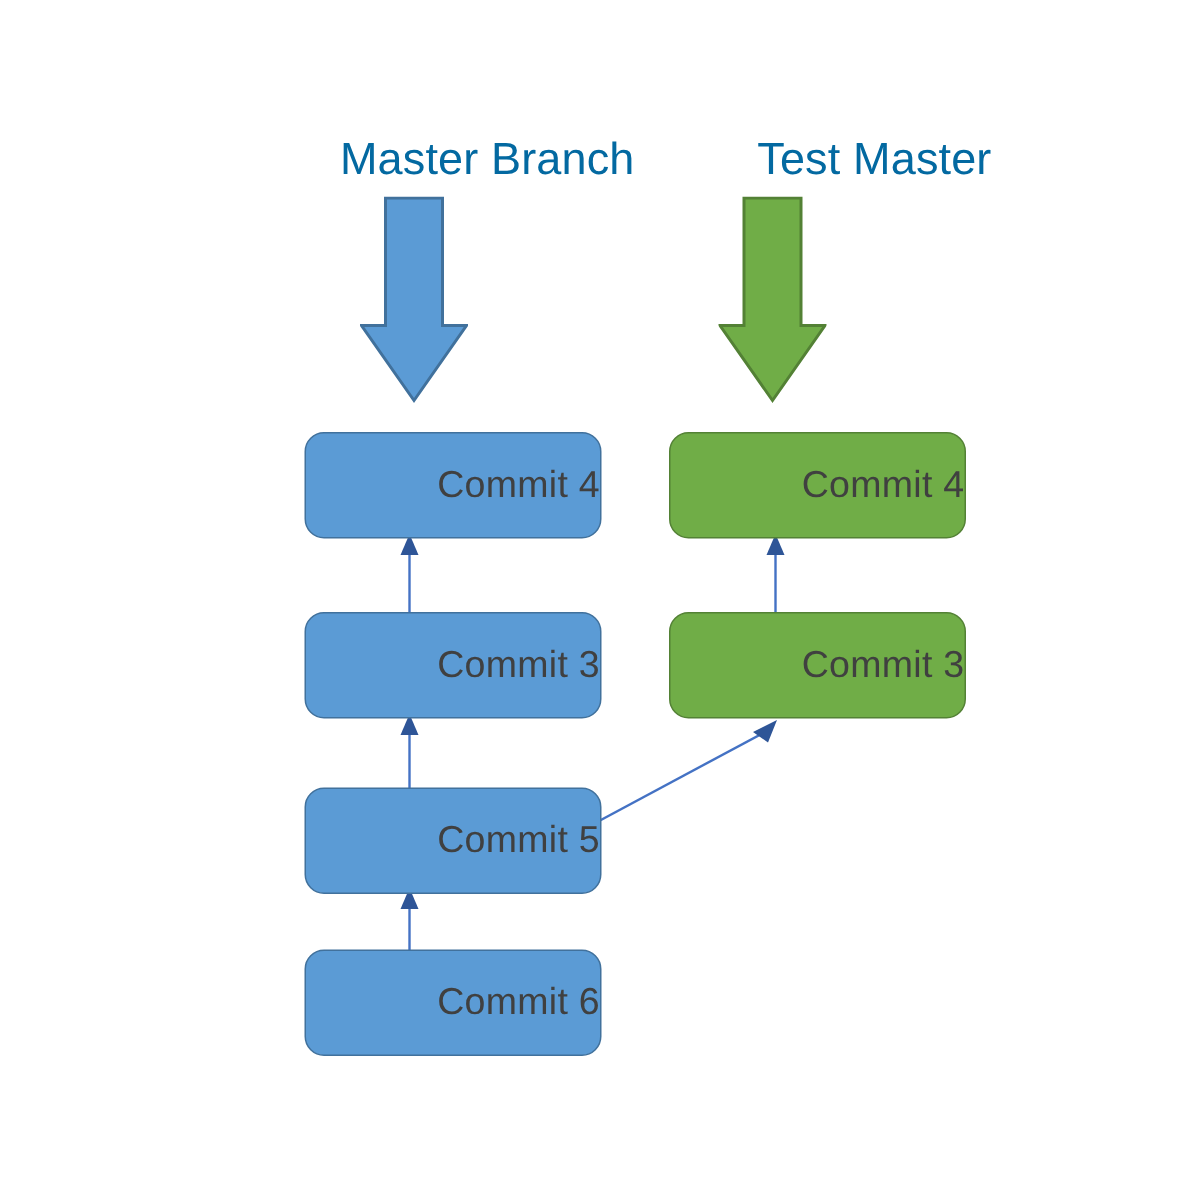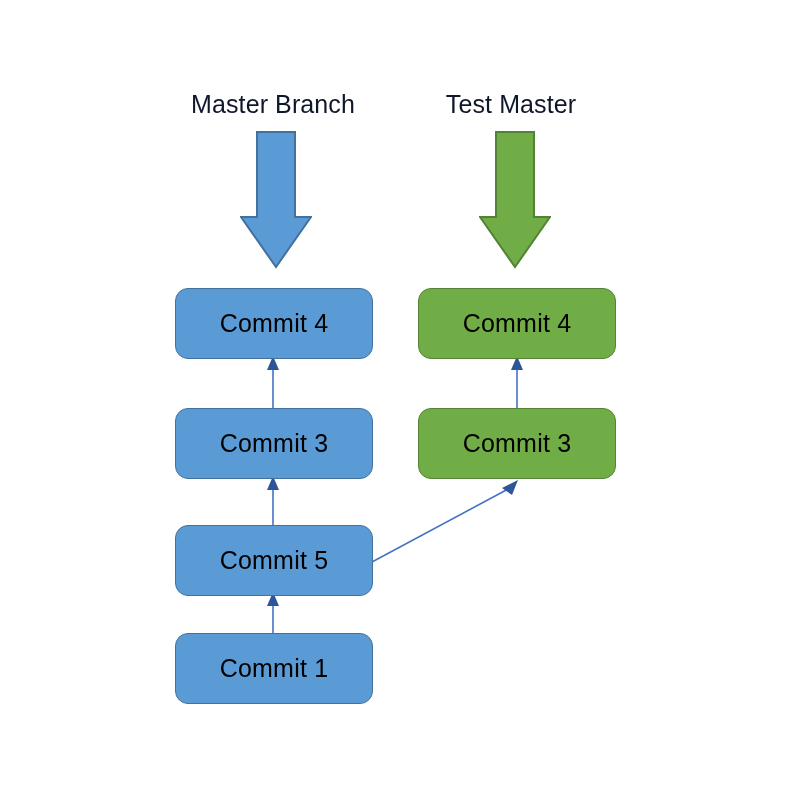--- a/index.html
+++ b/index.html
@@ -15,40 +15,41 @@
   }
   #canvas {
     position: relative;
     width: 800px;
     height: 800px;
     background: #ffffff;
   }
   .branch-label {
     position: absolute;
     font-family: "Liberation Sans", sans-serif;
-    font-size: 25px;
-    color: #0f172a;
-    text-align: center;
+    font-size: 30px;
+    color: #0369a1;
+    text-align: right;
     white-space: nowrap;
     letter-spacing: 0.1px;
   }
   #label-master { left: 123px; top: 90px; width: 300px; }
   #label-test   { left: 361px; top: 90px; width: 300px; }
 
   .commit-box {
     position: absolute;
     box-sizing: border-box;
     border-radius: 13px;
     display: flex;
     align-items: center;
-    justify-content: center;
-    color: #000000;
+    justify-content: flex-end;
+    color: #404040;
     font-family: "Liberation Sans", sans-serif;
     font-size: 25px;
     letter-spacing: 0.2px;
+    margin-left: 28px;
   }
   .commit-box.blue {
     background: #5B9BD5;
     border: 1px solid #41719C;
   }
   .commit-box.green {
     background: #70AD47;
     border: 1px solid #538135;
   }
 
@@ -114,21 +115,21 @@
   <div class="commit-box blue" style="left:175px; top:288px; width:198px; height:71px;">
     <span>Commit 4</span>
   </div>
   <div class="commit-box blue" style="left:175px; top:408px; width:198px; height:71px;">
     <span>Commit 3</span>
   </div>
   <div class="commit-box blue" style="left:175px; top:525px; width:198px; height:71px;">
     <span>Commit 5</span>
   </div>
   <div class="commit-box blue" style="left:175px; top:633px; width:198px; height:71px;">
-    <span>Commit 1</span>
+    <span>Commit 6</span>
   </div>
 
   <div class="commit-box green" style="left:418px; top:288px; width:198px; height:71px;">
     <span>Commit 4</span>
   </div>
   <div class="commit-box green" style="left:418px; top:408px; width:198px; height:71px;">
     <span>Commit 3</span>
   </div>
 
 </div>

